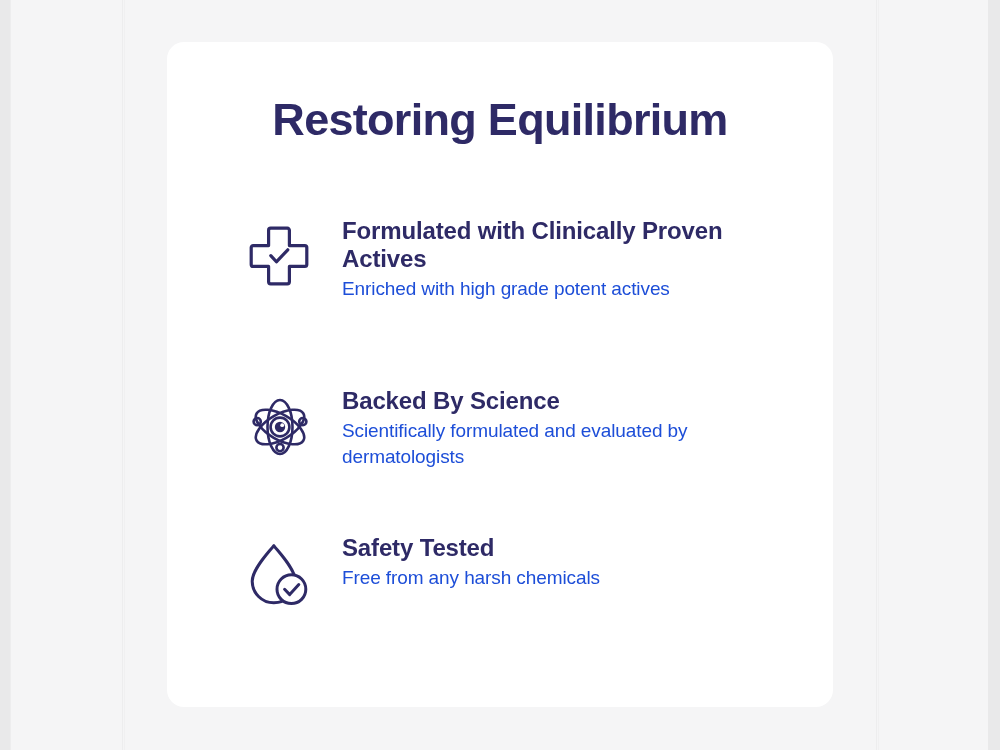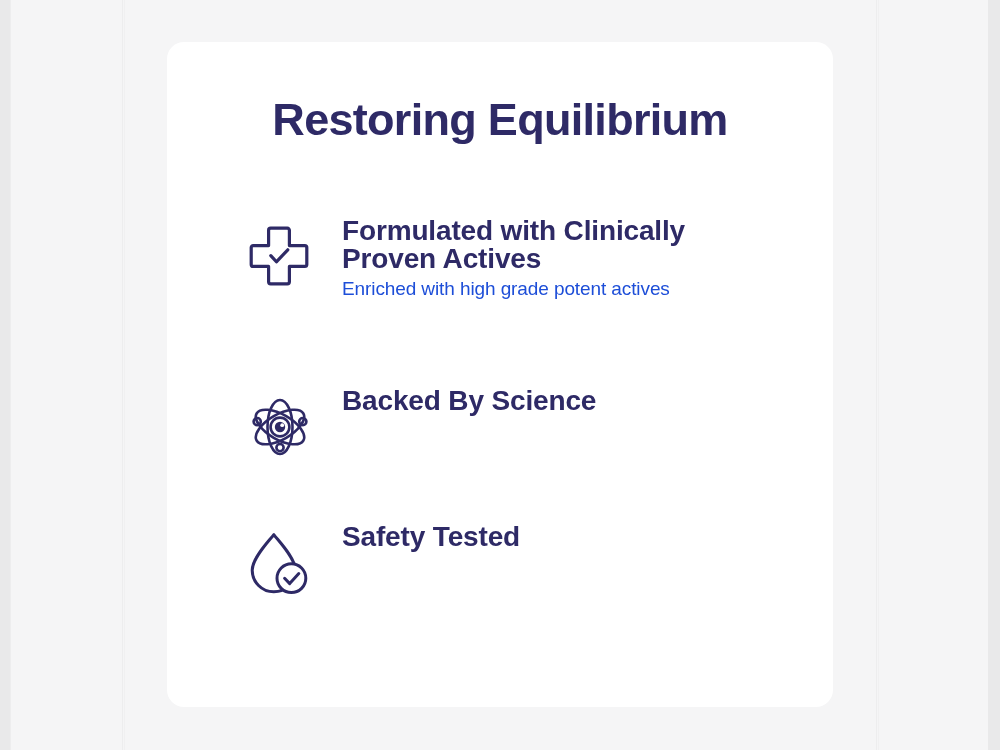--- a/index.html
+++ b/index.html
@@ -98,21 +98,21 @@
     padding-top: 8px;
   }
   .feature-icon svg { display: block; }
 
   .feature-text {
     flex: 1 1 auto;
     padding-top: 0;
   }
 
   .feature-title {
-    font-size: 28px;
+    font-size: 24px;
     line-height: 28px;
     font-weight: 700;
     color: #2e2a66;
     letter-spacing: -0.15px;
     margin: 0 0 3px 0;
     max-width: 392px;
   }
   .feature-desc {
     font-size: 19px;
     line-height: 26px;
@@ -166,31 +166,33 @@
               <circle cx="54.8" cy="26.6" r="3.6"></circle>
               <circle cx="32" cy="52.6" r="3.6"></circle>
               <circle cx="32" cy="32" r="9.4"></circle>
             </g>
             <circle cx="32" cy="32" r="5.2" fill="#2e2a66"></circle>
             <circle cx="34.2" cy="30.2" r="1.9" fill="#ffffff"></circle>
           </svg>
         </div>
         <div class="feature-text">
           <p class="feature-title">Backed By Science</p>
+          <p class="feature-desc">Scientifically formulated and evaluated by dermatologists</p>
         </div>
       </div>
 
       <div class="feature f3">
         <div class="feature-icon">
           <svg width="62" height="66" viewBox="0 0 62 66" fill="none" xmlns="http://www.w3.org/2000/svg" aria-hidden="true">
             <path d="M25.8 3.6C20.4 10.7 4.2 27.2 4.2 39.2c0 11.9 9.7 21.6 21.6 21.6S47.4 51.1 47.4 39.2c0-12-16.2-28.5-21.6-35.6z" stroke="#2e2a66" stroke-width="3" stroke-linecap="round" stroke-linejoin="round"></path>
             <circle cx="43.4" cy="47.2" r="14.4" fill="#ffffff" stroke="#2e2a66" stroke-width="3"></circle>
             <path d="M36.6 47.3l5.1 5.3 9.1-10" stroke="#2e2a66" stroke-width="3" stroke-linecap="round" stroke-linejoin="round"></path>
           </svg>
         </div>
         <div class="feature-text">
           <p class="feature-title">Safety Tested</p>
+          <p class="feature-desc">Free from any harsh chemicals</p>
         </div>
       </div>
 
     </div>
   </div>
 </div>
 
 </body></html>

